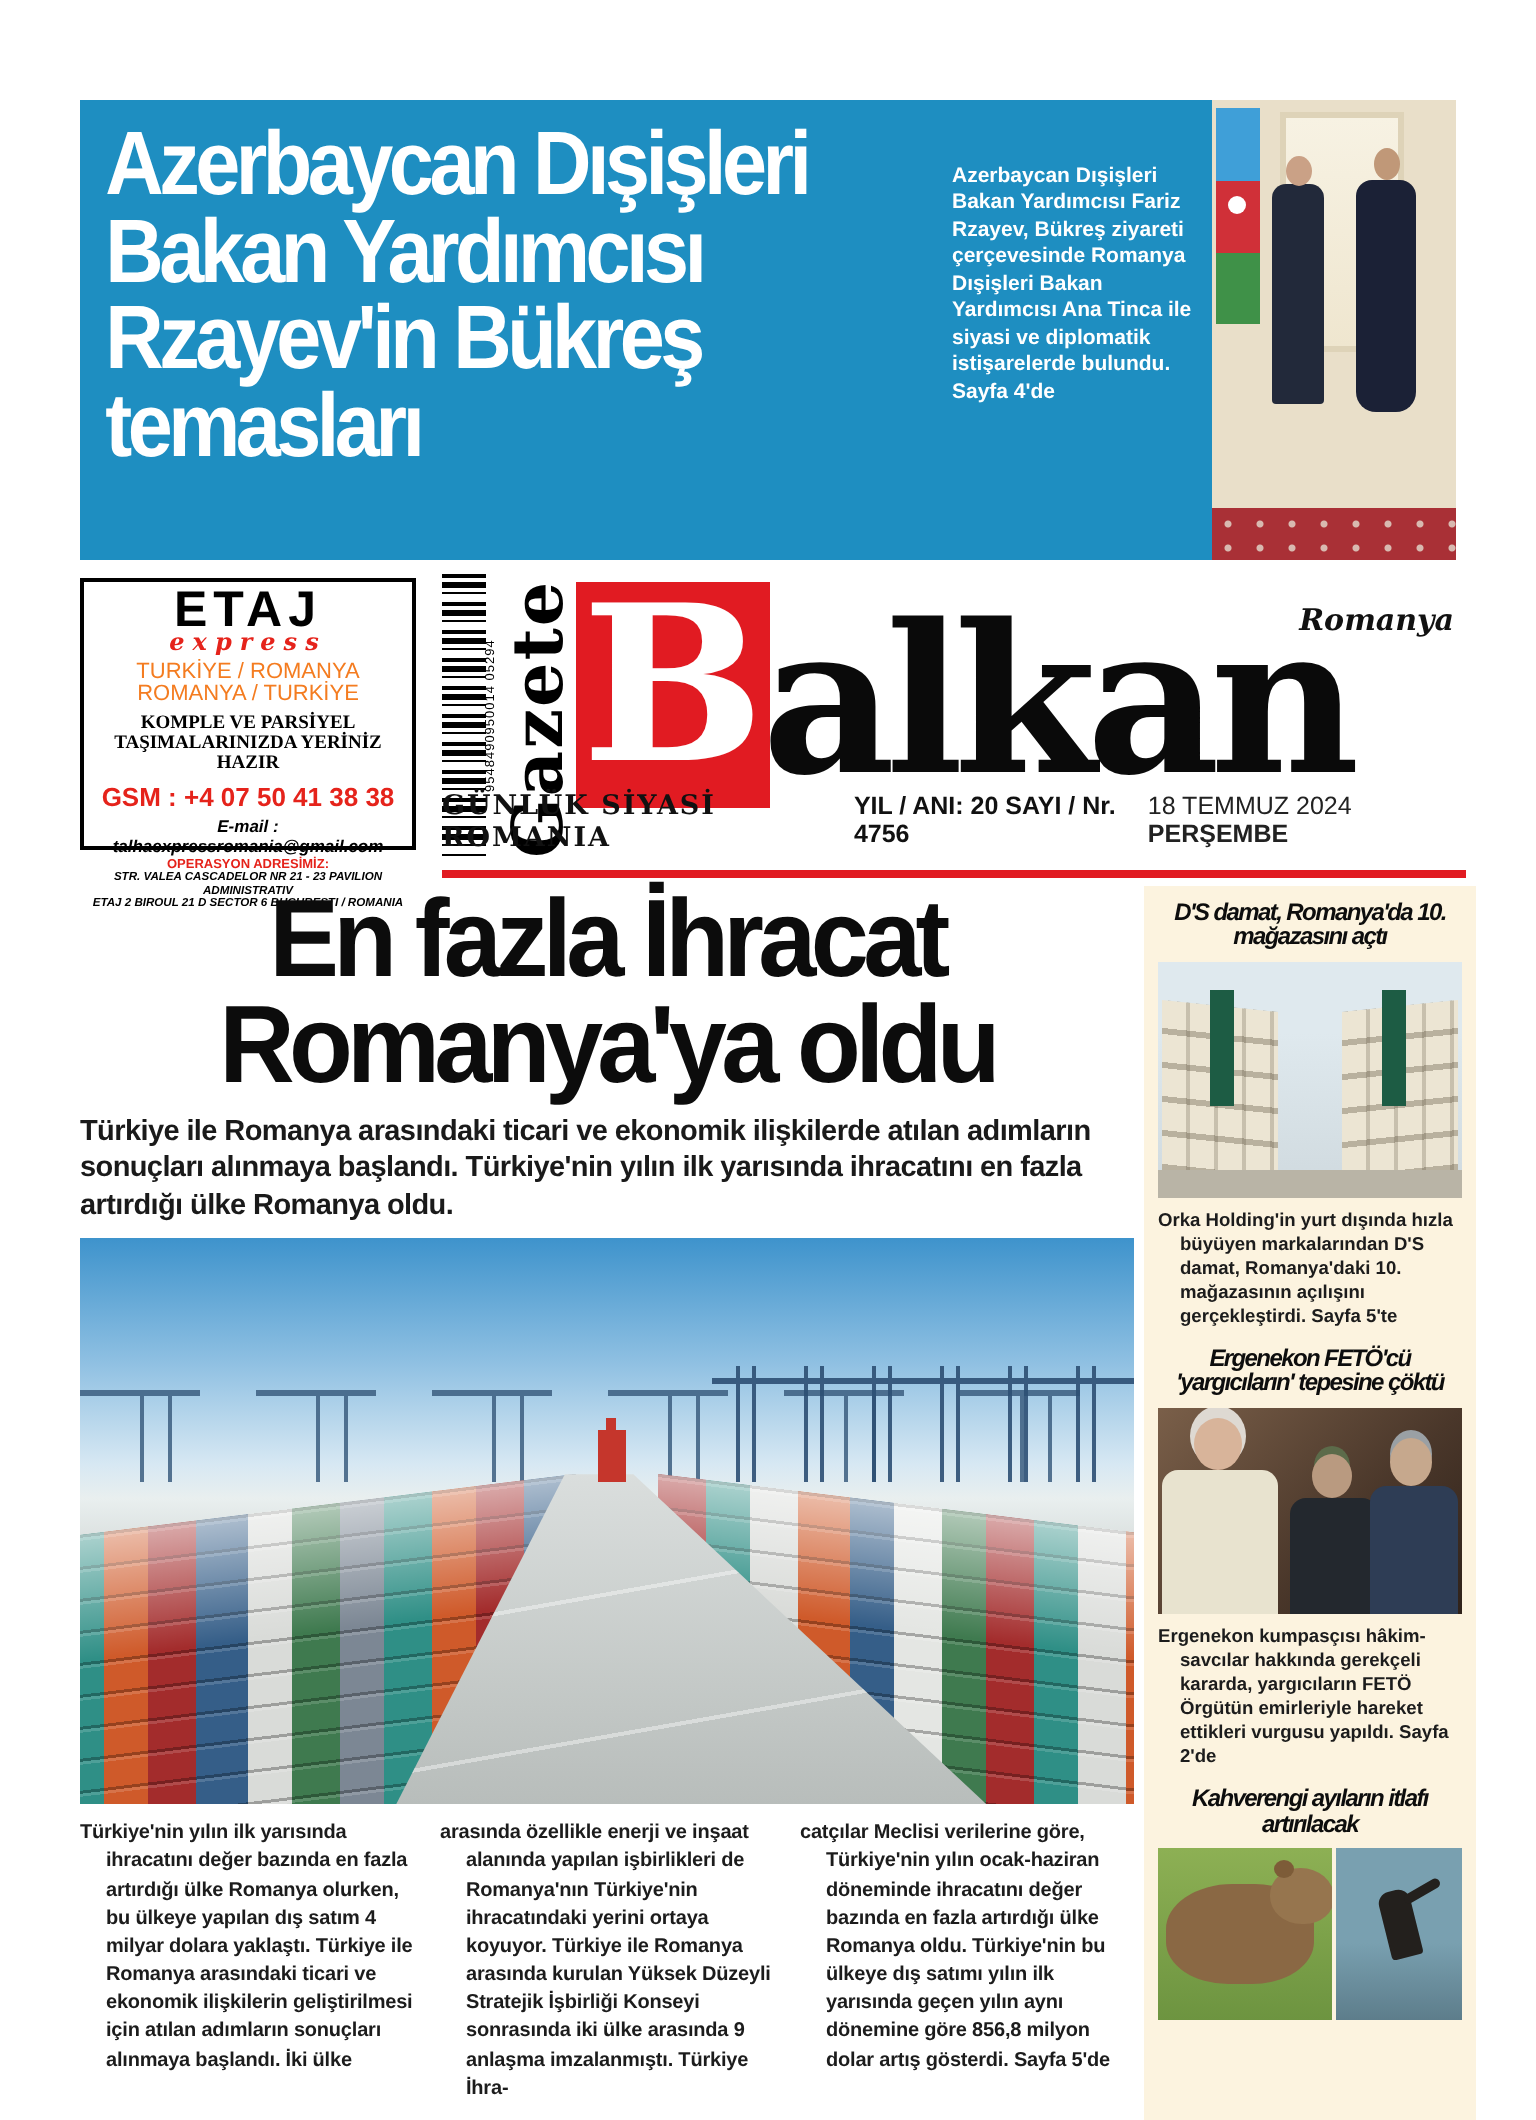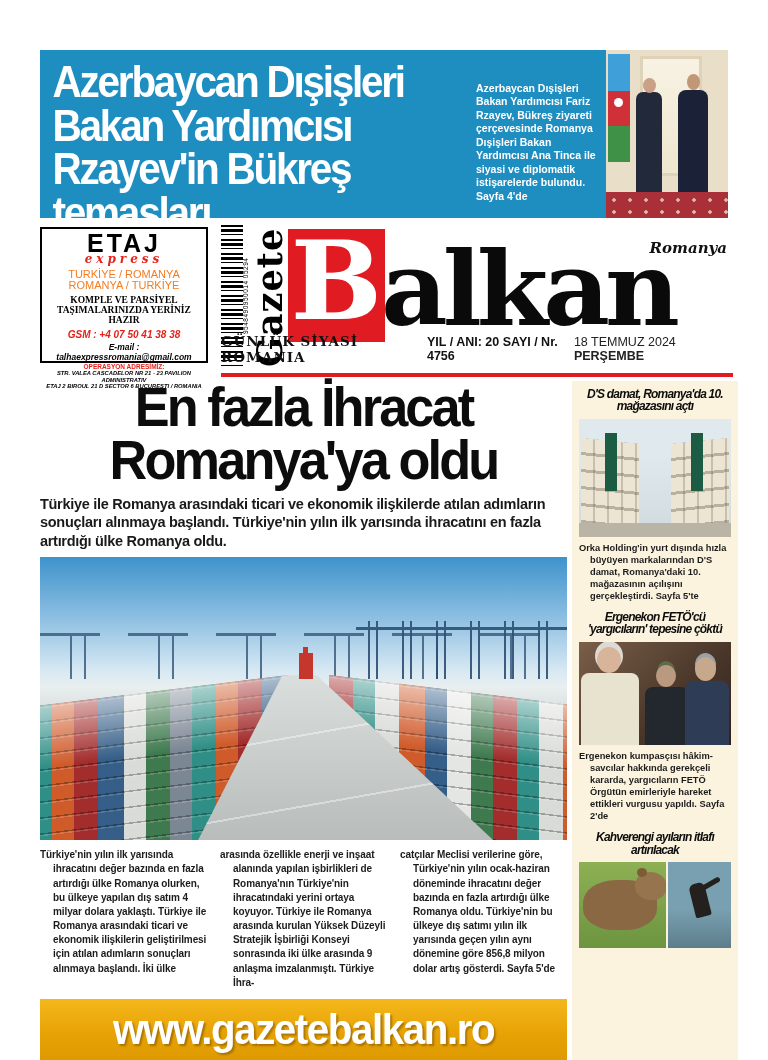--- a/index.html
+++ b/index.html
@@ -6,21 +6,21 @@
   html,body { background:#fff; }
   .page {
     position:relative; width:768px; height:1060px; margin:0 auto;
     background:#fff; overflow:hidden;
     font-family:"Liberation Sans", sans-serif; color:#111;
   }
   .inner { position:absolute; left:40px; top:0; width:698px; }
 
   
   .top-banner {
-    margin-top:50px; width:688px; height:168px; background:#1e8ec1;
+    margin-top:50px; width:688px; height:230px; background:#1e8ec1;
     display:flex; align-items:stretch; overflow:hidden;
   }
   .tb-headline {
     width:452px; padding:10px 2px 8px 14px;
     font-weight:bold; font-size:45px; line-height:0.97; letter-spacing:-2.5px;
     color:#fff; transform:scaleX(0.9); transform-origin:left center;
   }
   .tb-summary {
     width:132px; padding:32px 4px 6px 2px; margin-left:-18px;
     font-weight:bold; font-size:10.5px; line-height:1.28; color:#fff;
@@ -52,21 +52,21 @@
   .masthead { position:relative; height:152px; margin-top:7px; width:693px; }
   .ad-box {
     position:absolute; left:0; top:2px; width:168px; height:136px;
     border:2px solid #000; padding:3px 2px; text-align:center; background:#fff;
   }
   .ad-brand { font-weight:bold; font-size:25px; letter-spacing:3px; line-height:0.9; color:#000; }
   .ad-brand-sub { font-family:"DejaVu Serif", serif; font-style:italic; font-weight:bold;
     color:#e5231b; font-size:12px; letter-spacing:4px; margin-top:-3px; }
   .ad-route { color:#f47c20; font-weight:normal; font-size:11px; line-height:1.05; margin-top:3px; }
   .ad-line { color:#000; font-weight:bold; font-size:9.5px; line-height:1.1; margin-top:3px;font-family:Liberation Serif, serif; }
-  .ad-gsm { color:#e5231b; font-weight:bold; font-style:italic; font-size:10px; margin-top:3px; }
+  .ad-gsm { color:#e5231b; font-weight:bold; font-size:13px; margin-top:3px; }
   .ad-email { color:#000; font-weight:bold; font-style:italic; font-size:8.5px; margin-top:2px; }
   .ad-ops { color:#e5231b; font-weight:bold; font-size:6.5px; margin-top:1px; }
   .ad-addr { color:#000; font-weight:bold; font-style:italic; font-size:5.8px; line-height:1.15; }
 
   .barcode { position:absolute; left:181px; top:0; width:22px; height:141px;
     background:repeating-linear-gradient(180deg,#000 0 2px,#fff 2px 4px,#000 4px 7px,#fff 7px 9px,#000 9px 10px,#fff 10px 14px);
   }
   .barcode-digits { position:absolute; left:202px; top:0; height:141px; width:8px;
     font-size:6.5px; letter-spacing:0.5px; color:#000;
     writing-mode:vertical-rl; transform:rotate(180deg); text-align:center; }

